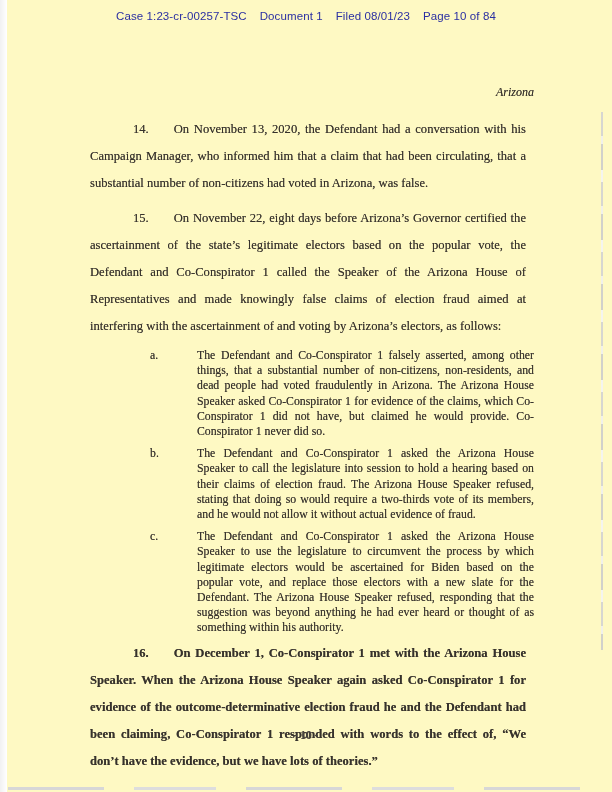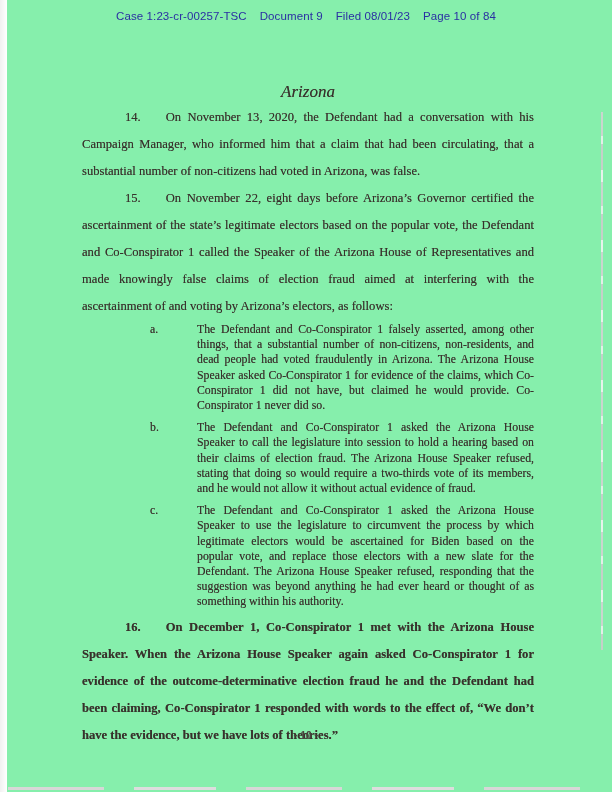--- a/index.html
+++ b/index.html
@@ -5,21 +5,21 @@
   html, body { margin: 0; padding: 0; }
   body {
     width: 612px; height: 792px;
     background: #ffffff;
     position: relative;
     overflow: hidden;
     font-family: "Liberation Serif", serif;
   }
   .page {
     position: absolute; inset: 0;
-    background: #86efac;
+    background: #fef9c3;
   }
   
   .artifact-left {
     position: absolute; left: 0; top: 0; bottom: 0; width: 7px;
     background: linear-gradient(90deg, #f1f1f1, #ffffff);
   }
   
   .artifact-right {
     position: absolute; right: 9px; top: 112px; height: 538px; width: 2px;
     background: repeating-linear-gradient(180deg,
@@ -41,28 +41,28 @@
     font-size: 11.5px; letter-spacing: 0.1px;
     color: #2a2fa2;
   }
   .content {
     position: absolute; left: 82px; width: 452px; top: 84px;
     color: #36322c;
     font-size: 12.6px;
     text-shadow: 0 0 0.55px rgba(84,76,66,0.75);
   }
   .heading {
-    text-align: center;
+    text-align: right;
     font-style: italic;
-    font-size: 17px;
+    font-size: 12px;
     line-height: 16px;
-    margin-bottom: 4px;
+    margin-bottom: 16px;
   }
   .para {
-    margin: 0;
+    margin: 8px;
     line-height: 27px;
     text-align: justify;
     text-indent: 43px;
   }
   .ptab { display: inline-block; width: 25px; }
   .subitems { margin: 2px 0 0 68px; }
   .subitem {
     display: flex;
     font-size: 11.8px;
     line-height: 15.2px;
@@ -85,21 +85,21 @@
 <body>
 
 <div class="page">
 
   <div class="artifact-left"></div>
   <div class="artifact-right"></div>
   <div class="artifact-bottom"></div>
 
   <div class="stamp">
     <span>Case 1:23-cr-00257-TSC</span>
-    <span>Document 9</span>
+    <span>Document 1</span>
     <span>Filed 08/01/23</span>
     <span>Page 10 of 84</span>
   </div>
 
   <div class="content">
 
     <div class="heading">Arizona</div>
 
     <p class="para"><span>14.</span><span class="ptab"></span><span>On November 13, 2020, the Defendant had a conversation with his Campaign Manager, who informed him that a claim that had been circulating, that a substantial number of non-citizens had voted in Arizona, was false.</span></p>
 

